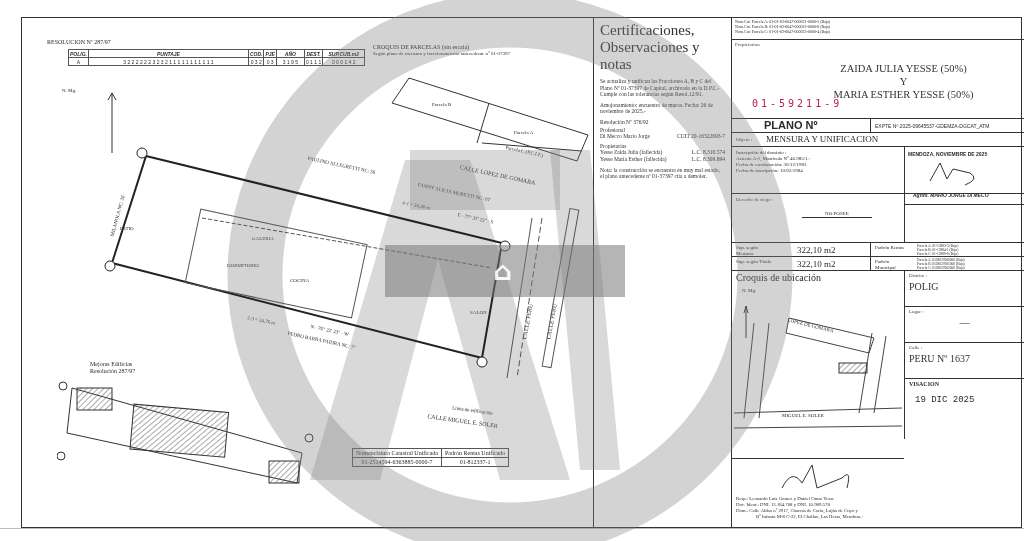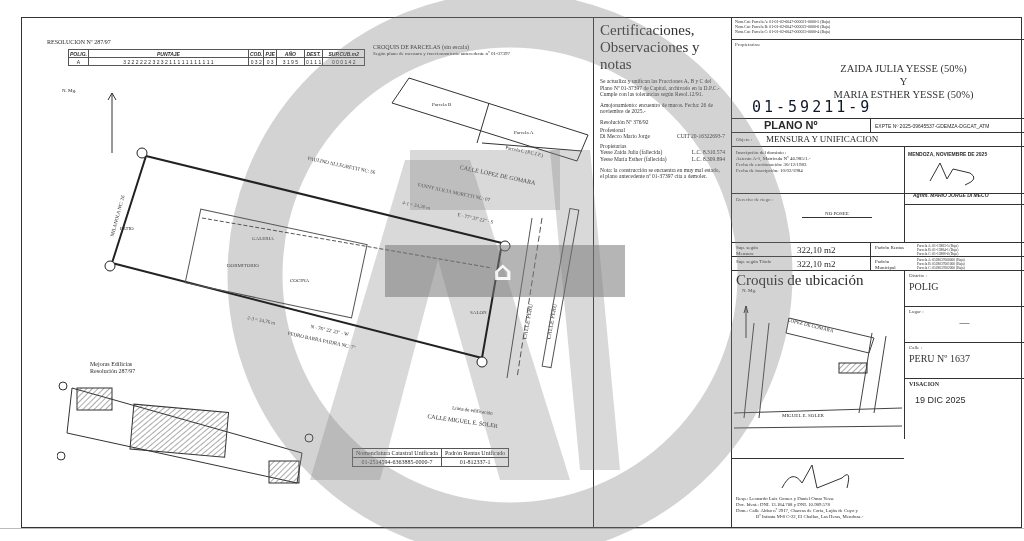--- a/index.html
+++ b/index.html
@@ -19,21 +19,21 @@
   .notes-panel { position: absolute; left: 571px; top: 0; width: 138px; height: 511px; border-left: 1px solid #333; }
   .notes-title { font-size: 15px; line-height: 17px; padding: 4px 6px 0 6px; color: #333; }
   .notes-body { font-size: 5.5px; line-height: 6.6px; padding: 5px 6px; color: #333; }
   .notes-body p { margin-bottom: 4px; }
   .scale-box { position: absolute; left: 0; right: 0; bottom: 0; height: 42px; border-top: 1px solid #333; display:flex; align-items:center; justify-content:center; font-size: 13px; color:#333; }
 
   .info-panel { position: absolute; left: 709px; top: 0; width: 344px; height: 511px; border-left: 1px solid #333; }
   .row { position: absolute; left: 0; right: 0; border-bottom: 1px solid #333; }
   .lbl { font-size: 5px; color: #444; }
   .bigname { text-align: center; font-size: 10.5px; line-height: 13px; color: #333; }
-  .stamp-num { font-family: "DejaVu Sans Mono", monospace; font-size: 15px; letter-spacing: 3px; color: #0f172a; }
+  .stamp-num { font-family: "DejaVu Sans Mono", monospace; font-size: 10px; letter-spacing: 3px; color: #be185d; }
   .plano { font-family: "Liberation Sans", sans-serif; font-weight: bold; font-size: 11px; padding-left: 28px; }
   .expte { font-family: "Liberation Sans", sans-serif; font-size: 5px; }
 
   .loc-col { position: absolute; left: 172px; width: 120px; border-left: 1px solid #333; }
   .loc-cell { border-bottom: 1px solid #333; padding: 2px 4px; height: 36px; }
   .loc-cell .v { font-size: 10px; margin-top: 3px; color: #333; }
 
   
   .wm { position: absolute; pointer-events: none; }
   .wm-banner { position: absolute; left: 385px; top: 245px; width: 240px; height: 52px; background: rgba(120,120,120,0.55); display:flex; align-items:center; justify-content:center; font-family: "DejaVu Sans", sans-serif; font-weight: bold; font-size: 30px; color: rgba(255,255,255,0.92); letter-spacing: 1px; }
@@ -234,21 +234,21 @@
       <div class="abs tiny" style="left:4px;top:2px;width:40px">Sup. según Título</div>
       <div class="abs" style="left:65px;top:2px;font-size:9px">322,10 m2</div>
       <div class="abs tiny" style="left:143px;top:2px;width:30px">Padrón Municipal</div>
       <div class="abs" style="left:138px;top:0;bottom:0;border-left:1px solid #333"></div>
       <div class="abs" style="left:185px;top:1px;font-size:3.5px;line-height:4px">
         <div>Parcela A: 0528037000000 (Baja)</div>
         <div>Parcela B: 0528037001000 (Baja)</div>
         <div>Parcela C: 0528037002000 (Baja)</div>
       </div>
     </div>
-    <div class="abs" style="left:4px;top:254px;font-size:15px">Croquis de ubicación</div>
+    <div class="abs" style="left:4px;top:254px;font-size:10px">Croquis de ubicación</div>
     <div class="abs tiny" style="left:10px;top:270px">N. Mg.</div>
     <svg class="abs" style="left:2px;top:280px" width="168" height="140">
       <line x1="12" y1="8" x2="12" y2="40" stroke="#333"></line>
       <polyline points="10,15 12,8 14,15" fill="none" stroke="#333"></polyline>
       <polygon points="55,20 140,40 135,55 52,35" fill="none" stroke="#444"></polygon>
       <line x1="20" y1="25" x2="10" y2="120" stroke="#444"></line>
         <line x1="35" y1="25" x2="25" y2="120" stroke="#444"></line>
       <line x1="138" y1="35" x2="125" y2="115" stroke="#444"></line>
         <line x1="152" y1="38" x2="140" y2="115" stroke="#444"></line>
       <line x1="0" y1="115" x2="168" y2="110" stroke="#444"></line>
@@ -266,21 +266,21 @@
       <div class="loc-cell">
           <div class="lbl">Lugar :</div>
           <div class="v" style="text-align:center">—</div>
         </div>
       <div class="loc-cell">
           <div class="lbl">Calle :</div>
           <div class="v">PERU Nº 1637</div>
         </div>
       <div style="padding:2px 4px;height:60px;position:relative">
         <div style="font-size:6px;font-weight:bold">VISACION</div>
-        <div style="font-family:Liberation Sans, sans-serif;font-size:9px;margin-top:8px;margin-left:6px">19 DIC 2025</div>
+        <div style="font-family:Liberation Mono, monospace;font-size:9px;margin-top:8px;margin-left:6px">19 DIC 2025</div>
       </div>
     </div>
 
     <div class="abs" style="left:0;width:172px;top:440px;border-top:1px solid #333"></div>
     <svg class="abs" style="left:40px;top:445px" width="90" height="30">
         <path d="M10,25 Q20,5 30,20 L40,2 L45,25 L70,15 Q80,5 75,25" fill="none" stroke="#333" stroke-width="1"></path>
       </svg>
     <div class="abs" style="left:4px;top:478px;font-size:4.8px;line-height:6px;width:168px">
       <div>Resp.:  Leonardo Luis Gomez y Daniel Omar Yesse</div>
       <div>Doc. Ident.:  DNI. 13.184.708  y  DNI. 10.989.578</div>

